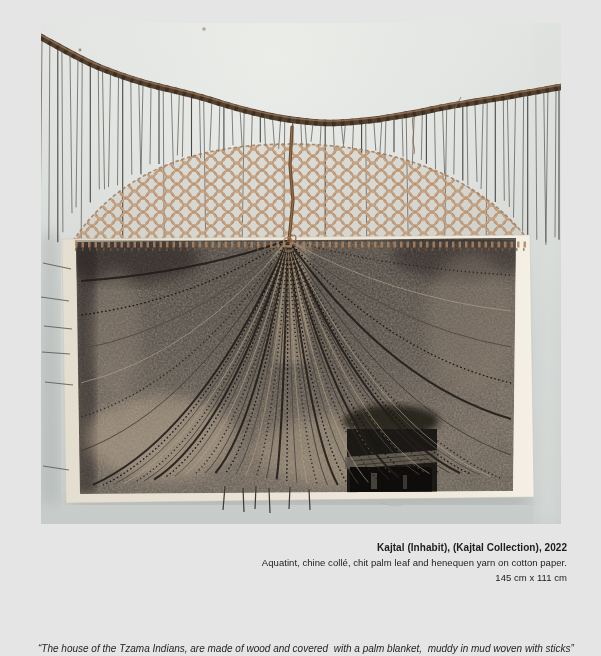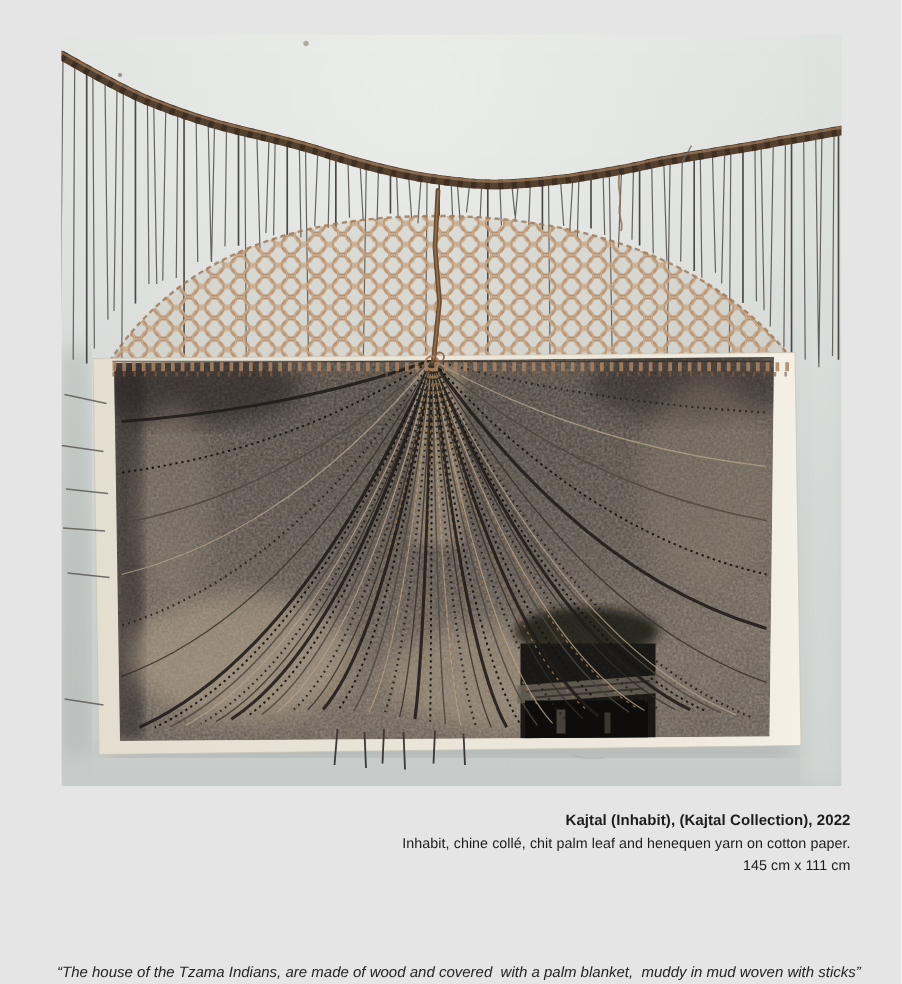--- a/index.html
+++ b/index.html
@@ -180,21 +180,21 @@
           <path d="M228 465 L229 490"></path>
             <path d="M249 464 L248 486"></path>
             <path d="M268 466 L269 487"></path>
         </g>
       </g>
     </svg>
   </div>
 
   <div class="caption">
     <div class="cap-title">Kajtal (Inhabit), (Kajtal Collection), 2022</div>
-    <div class="cap-medium">Inhabit, chine collé, chit palm leaf and henequen yarn on cotton paper.</div>
+    <div class="cap-medium">Aquatint, chine collé, chit palm leaf and henequen yarn on cotton paper.</div>
     <div class="cap-dim">145 cm x 111 cm</div>
   </div>
 
   <div class="quote">
     <div class="quote-text">“The house of the Tzama Indians, are made of wood and covered  with a palm blanket,  muddy in mud woven with sticks”</div>
     
   </div>
 
 </div>
 

